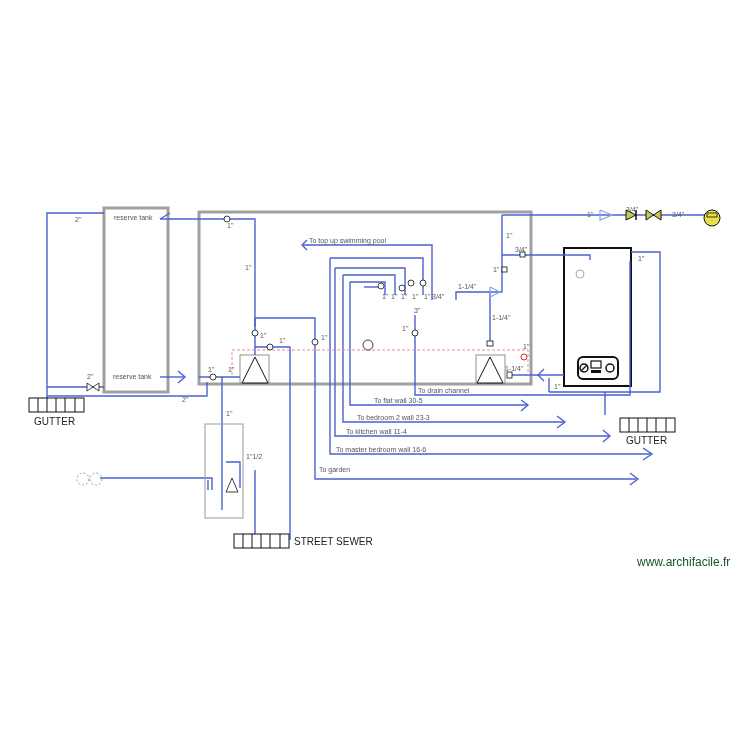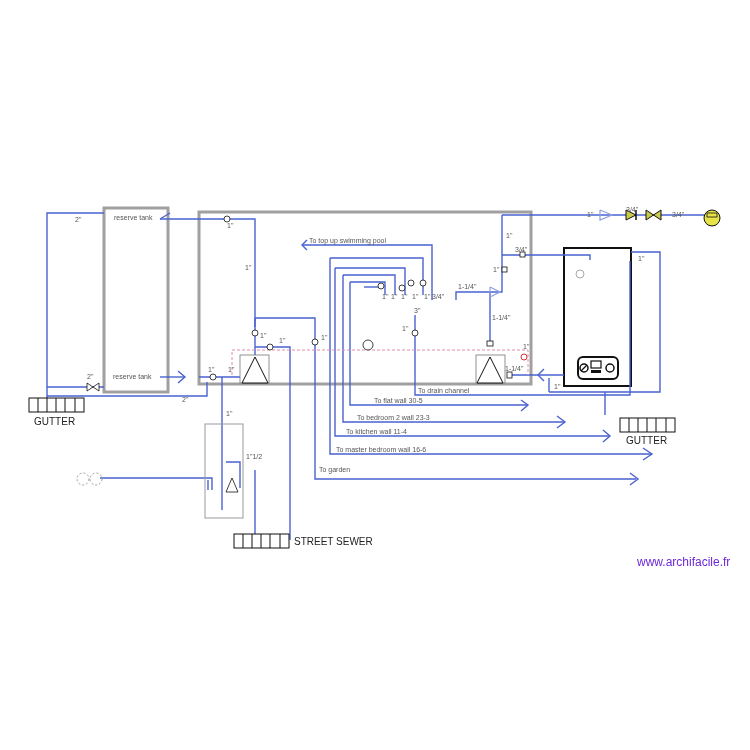--- a/index.html
+++ b/index.html
@@ -1,20 +1,20 @@
 <!DOCTYPE html>
 <html><head>
 <meta charset="utf-8">
 <style>
   html, body { margin:0; padding:0; background:#ffffff; }
   body { width:750px; height:750px; position:relative; overflow:hidden; font-family:"Liberation Sans", sans-serif; }
   svg { position:absolute; left:0; top:0; }
   .lbl { font-family:"Liberation Sans", sans-serif; font-size:7px; fill:#555; }
   .lblb { font-family:"Liberation Sans", sans-serif; font-size:10px; fill:#222; }
-  .watermark { position:absolute; left:637px; top:555px; font-family:"Liberation Sans", sans-serif; font-size:12px; color:#6d28d9; }
+  .watermark { position:absolute; left:637px; top:555px; font-family:"Liberation Sans", sans-serif; font-size:12px; color:#14532d; }
 </style>
 </head>
 <body>
 
 <svg width="750" height="750" viewBox="0 0 750 750">
 
   <rect x="104" y="208" width="64" height="184" fill="none" stroke="#a0a0a0" stroke-width="3"></rect>
   <rect x="199" y="212" width="332" height="172" fill="none" stroke="#a0a0a0" stroke-width="3"></rect>
 
   <rect x="564" y="248" width="67" height="138" fill="#fff" stroke="#111" stroke-width="2"></rect>

